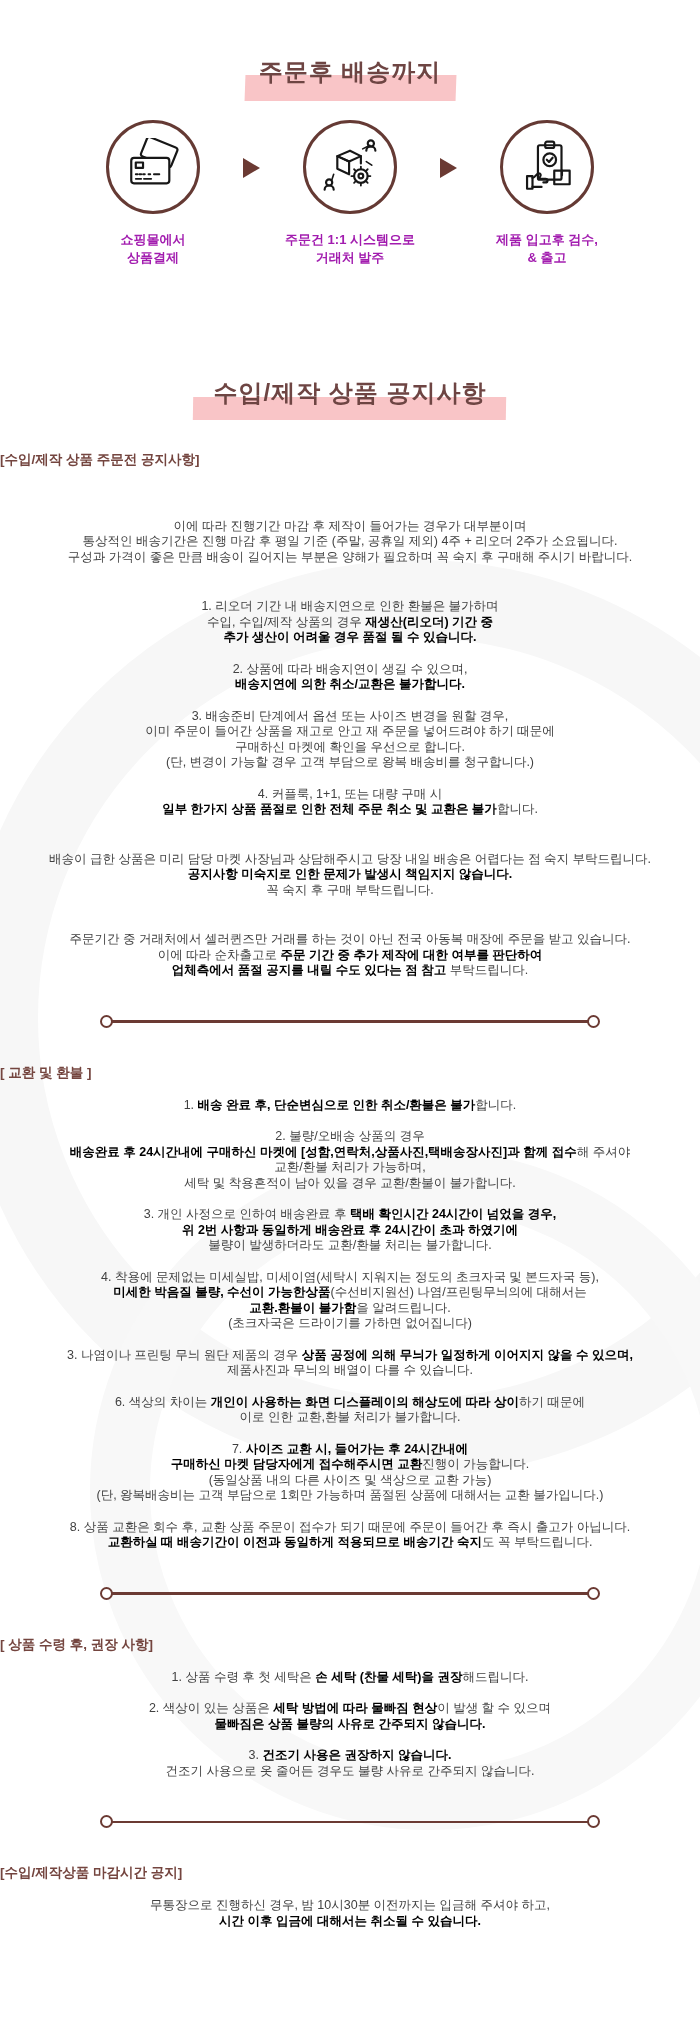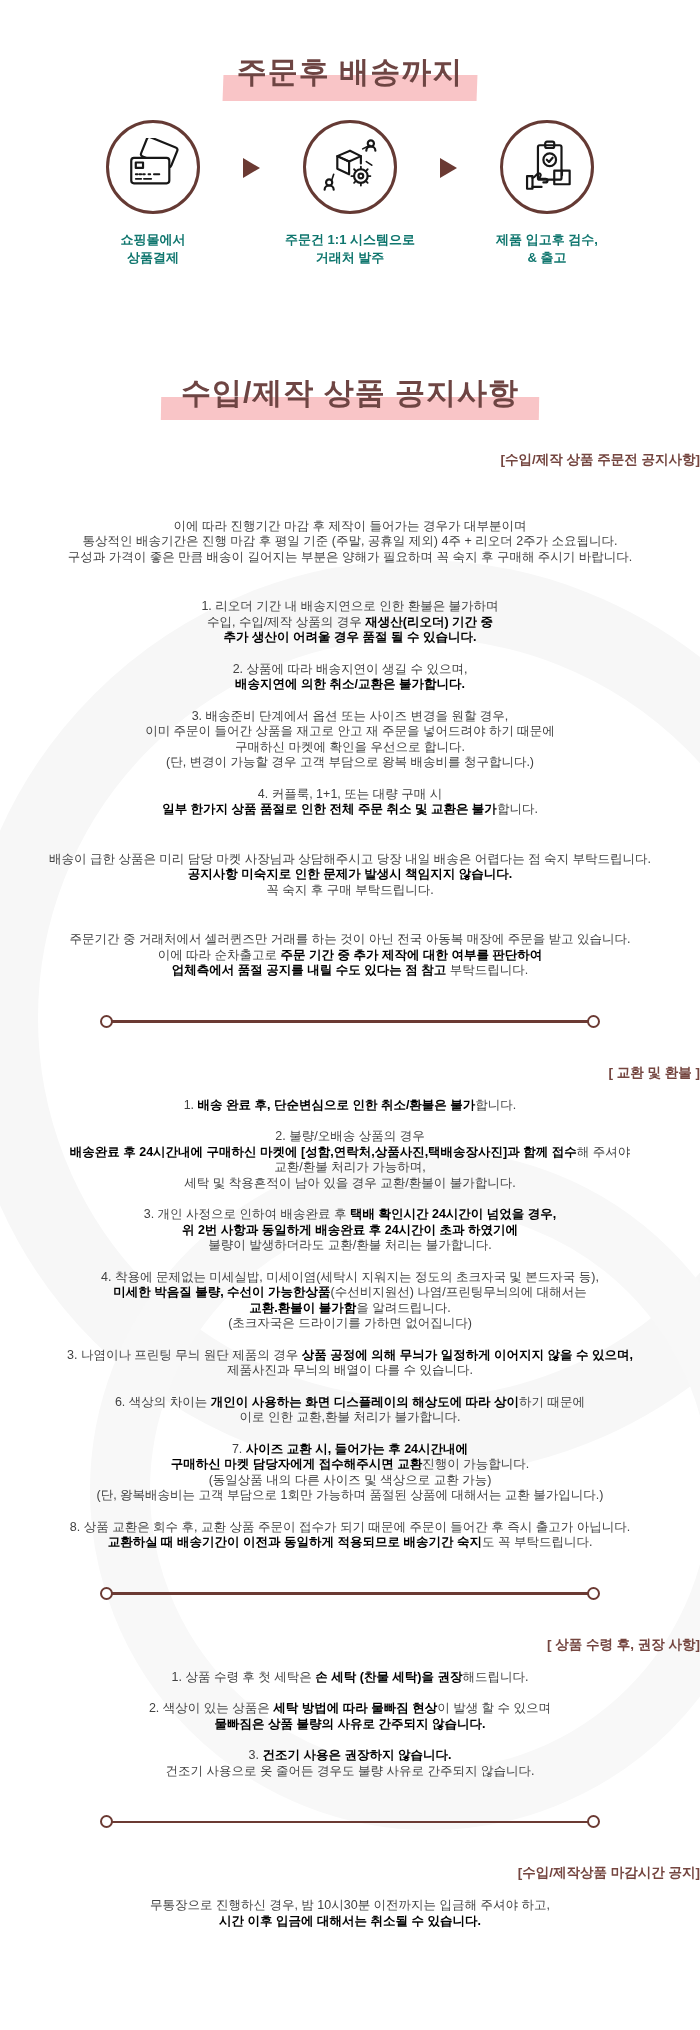--- a/index.html
+++ b/index.html
@@ -9,44 +9,44 @@
     font-family:"Liberation Sans","DejaVu Sans",sans-serif;
   }
   
   .wm{position:absolute;border-radius:50%;z-index:0;pointer-events:none;}
   .wm1{width:760px;height:760px;border:78px solid #f7f7f7;left:-40px;top:560px;}
   .wm2{width:560px;height:560px;border:60px solid #f8f8f8;left:90px;top:1150px;}
   .content{position:relative;z-index:1;}
 
   .big-title{
     margin:0;padding-top:50px;text-align:center;
-    font-size:30px;line-height:44px;font-weight:800;letter-spacing:1px;color:#6e4543;
+    font-size:24px;line-height:44px;font-weight:800;letter-spacing:1px;color:#6e4543;
   }
   .big-title.t2{padding-top:0;margin-top:104px;}
   .hl{position:relative;display:inline-block;white-space:nowrap;}
   .hl::after{
     content:"";position:absolute;z-index:-1;background:#f9c5c7;
     left:-14px;right:-14px;bottom:-7px;height:26px;transform:skew(-2deg);
   }
   .hl2::after{left:-20px;right:-20px;bottom:-5px;height:23px;transform:skew(-1deg);}
 
   .flow-row{display:flex;justify-content:center;align-items:flex-start;margin-top:26px;}
   .step{width:180px;display:flex;flex-direction:column;align-items:center;}
   .circle{
     width:94px;height:94px;border:3px solid #653a34;border-radius:50%;
     background:#fff;display:flex;align-items:center;justify-content:center;box-sizing:border-box;
   }
   .circle svg{width:58px;height:58px;}
-  .step-label{margin-top:17px;font-size:13px;font-weight:700;color:#0f766e;text-align:center;line-height:1.4;}
+  .step-label{margin-top:17px;font-size:13px;font-weight:700;color:#a21caf;text-align:center;line-height:1.4;}
   .arrow{
     width:0;height:0;margin-top:38px;
     border-left:17px solid #6b3a33;border-top:10px solid transparent;border-bottom:10px solid transparent;
   }
 
-  .sec-head{margin:36px 0 0;text-align:right;font-size:13.5px;font-weight:700;color:#74453f;}
+  .sec-head{margin:36px 0 0;text-align:left;font-size:13.5px;font-weight:700;color:#74453f;}
   .para{margin:16px 0 0;text-align:center;font-size:12.5px;line-height:15.5px;color:#414141;}
   .para.gap-lg{margin-top:34px;}
   .em{color:#000000;font-weight:700;}
 
   .divider{width:500px;margin:36px auto 0;display:flex;align-items:center;}
   .divider .dot{flex:none;width:9px;height:9px;border:2.5px solid #6b3a33;border-radius:50%;background:#fff;}
   .divider .line{flex:1;height:2.5px;background:#6b3a33;margin:0 -1px;}
 </style>
 </head>
 <body>

